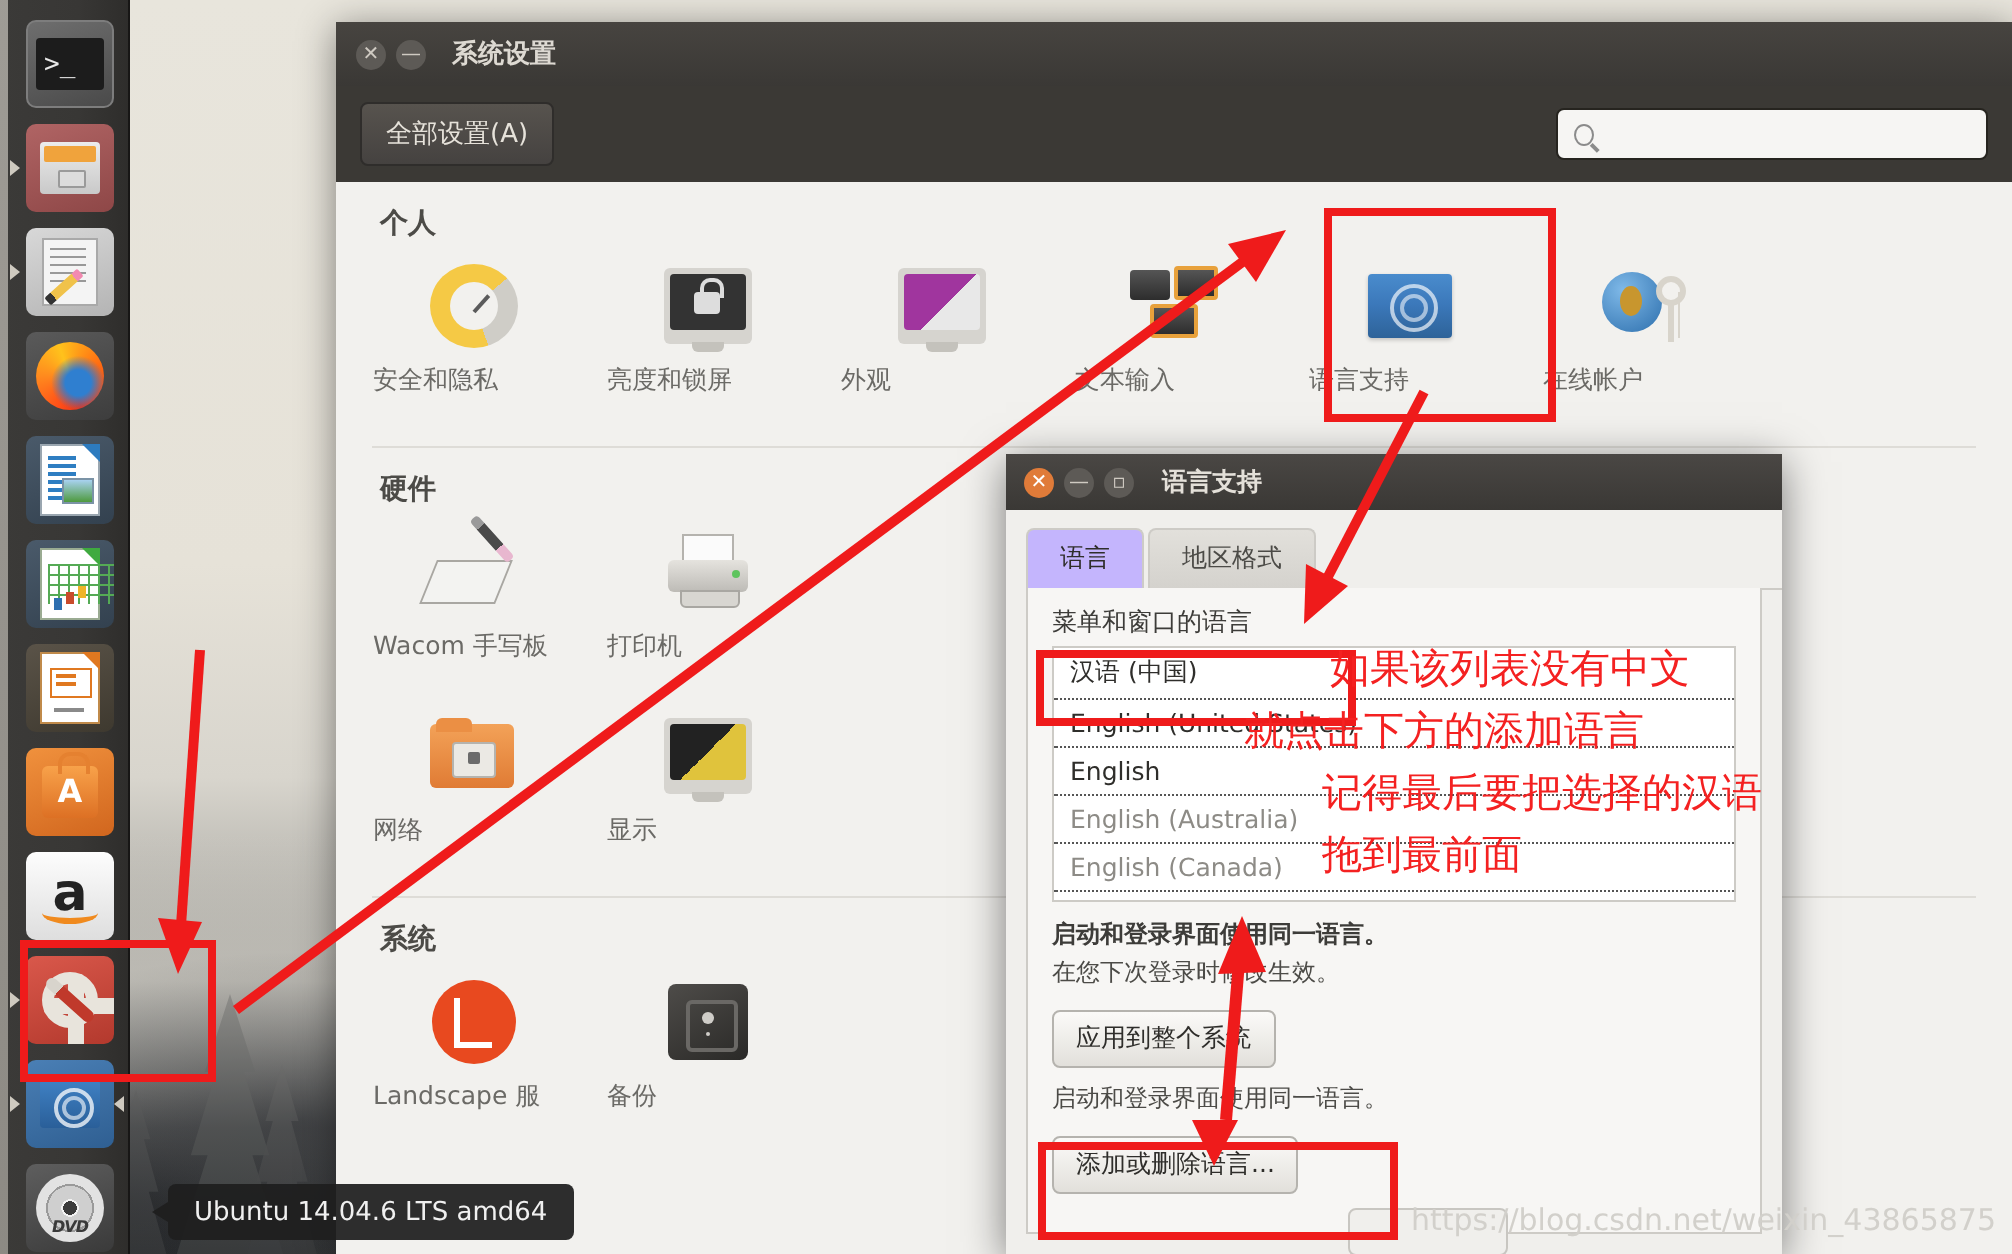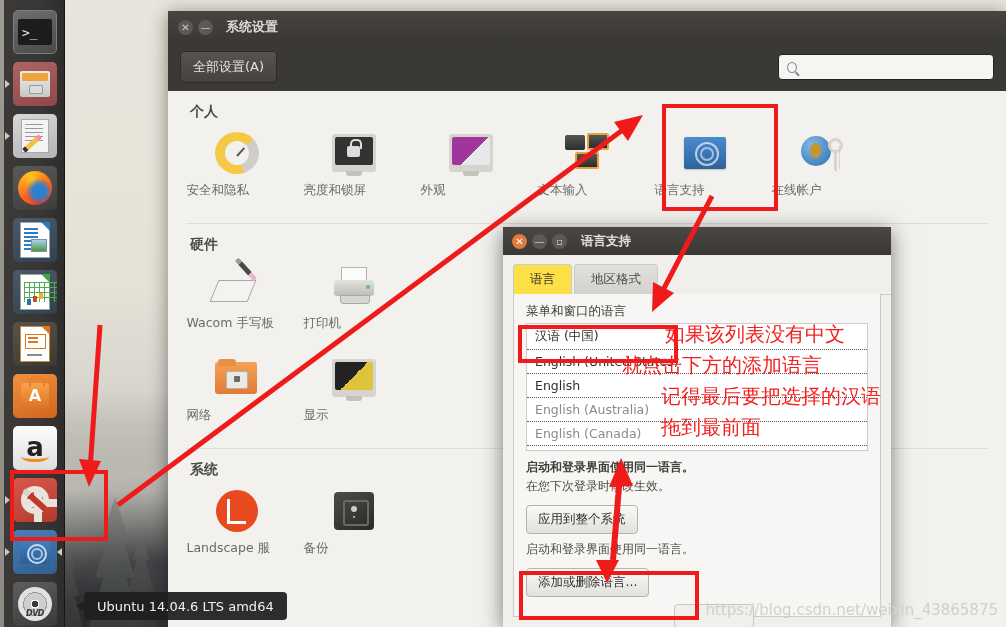--- a/index.html
+++ b/index.html
@@ -243,21 +243,21 @@
     background:#f0efec;z-index:12;box-shadow:0 4px 20px rgba(0,0,0,.5);
   }
   .langwin-title{
     height:28px;background:linear-gradient(180deg,#4a4744,#3a3835);
     display:flex;align-items:center;padding-left:9px;
   }
   .langwin-title .t{color:#e4e0d9;font-size:12.5px;font-weight:bold;margin-left:9px;}
   .tabbar{display:flex;margin:9px 0 0 10px;border-bottom:1px solid #cdcbc6;height:30px;align-items:flex-end;}
   .tab{font-size:12.5px;color:#4c4b47;padding:6px 16px;border:1px solid #cdcbc6;border-bottom:none;
        border-radius:4px 4px 0 0;background:linear-gradient(180deg,#e2e0db,#d4d2cd);margin-right:2px;}
-  .tab.active{background:#fde047;color:#2f2e2b;position:relative;top:1px;border-bottom:1px solid #f7f6f4;}
+  .tab.active{background:#c4b5fd;color:#2f2e2b;position:relative;top:1px;border-bottom:1px solid #f7f6f4;}
   .panel{position:absolute;left:10px;top:67px;right:10px;bottom:10px;background:#f7f6f4;border:1px solid #cdcbc6;border-top:none;}
   .panel-label{font-size:12.5px;color:#3d3c39;margin:9px 0 3px 12px;}
   .langlist{margin:0 12px;background:#fff;border:1px solid #cdcbc6;height:126px;overflow:hidden;}
   .langrow{font-size:12.5px;padding:4px 8px;border-bottom:1px dotted #555;color:#2f2e2b;}
   .langrow.dim{color:#8d8b86;}
   .hint-b{font-size:12px;font-weight:bold;color:#3d3c39;margin:8px 0 0 12px;}
   .hint-s{font-size:12px;color:#4c4b47;margin:2px 0 0 12px;}
   .btn{
     display:inline-block;font-size:12.5px;color:#2f2e2b;
     background:linear-gradient(180deg,#fbfaf8,#e2e0db);

